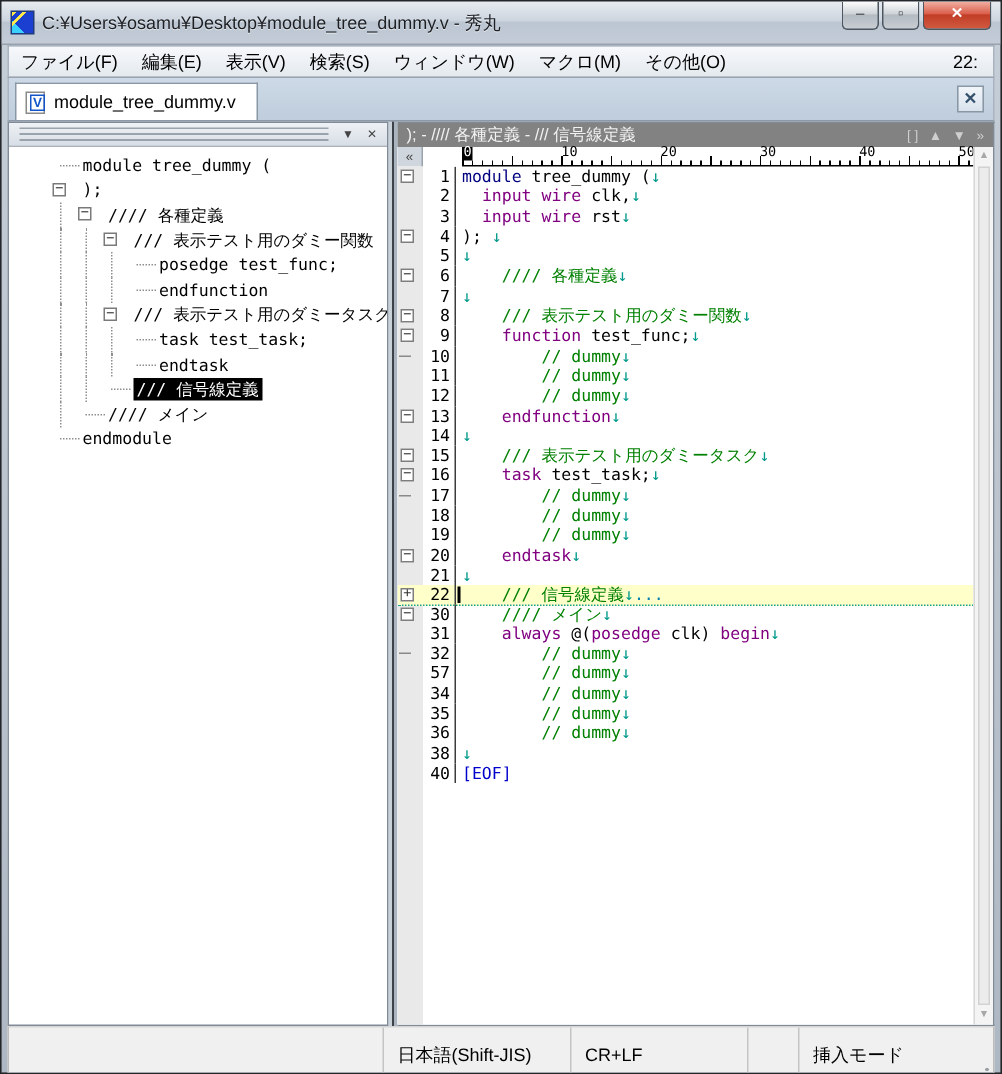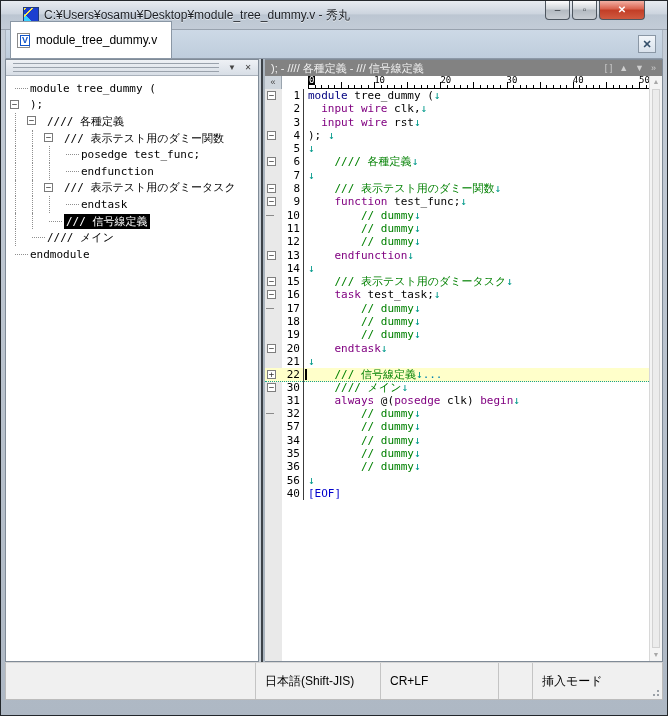--- a/index.html
+++ b/index.html
@@ -5,21 +5,21 @@
   html,body{margin:0;padding:0;background:#888;}
   *{box-sizing:border-box;}
   .window{
     position:relative;width:668px;height:716px;
     background:linear-gradient(to bottom,#c6ced8,#aeb8c4);
     border:1px solid #23272b;
     font-family:"Liberation Sans",sans-serif;
     overflow:hidden;
   }
   
-  .titlebar{height:29px;display:flex;align-items:center;padding:0 22px;
+  .titlebar{height:29px;display:flex;align-items:center;padding:0 6px;
     background:linear-gradient(to bottom,#e7ebf0 0%,#cdd5df 45%,#bcc6d2 50%,#c3ccd7 100%);
     border-bottom:1px solid #98a2ae;}
   .app-icon{width:16px;height:16px;margin-right:5px;flex:0 0 auto;border:1px solid #203a7a;
     background:
       linear-gradient(135deg,#ffe94a 0 2px,transparent 2px 5px,#ffe94a 5px 7px,transparent 7px),
       linear-gradient(45deg,#3ad0ff 0 30%,#1b3fd0 30% 100%);}
   .title-text{font-size:12px;color:#1c1f24;white-space:nowrap;overflow:hidden;flex:1;
     text-shadow:0 1px 0 rgba(255,255,255,.6);}
   .caption-btns{display:flex;align-items:flex-start;height:100%;margin-top:-1px;}
   .cap-btn{height:19px;border:1px solid #4d565f;border-top:none;border-radius:0 0 4px 4px;
@@ -30,39 +30,39 @@
     background:linear-gradient(to bottom,#f3b0a4,#d9604c 45%,#c23d26 50%,#d05a40);}
   
   .menubar{height:22px;margin:0 4px;position:relative;display:flex;align-items:center;
     background:linear-gradient(to bottom,#f7f9fb,#e4e9ef);border:1px solid #aab4c0;border-bottom:1px solid #9aa4b0;}
   .menu-item{font-size:12px;color:#000;padding:2px 8px;white-space:nowrap;}
   .menu-line-indicator{position:absolute;right:10px;font-size:12px;color:#000;}
   
   .tabbar{height:29px;margin:0 4px;background:linear-gradient(to bottom,#cdd9e6,#bfcddc);
     border-left:1px solid #aab4c0;border-right:1px solid #aab4c0;border-bottom:1px solid #8d99a7;
     display:flex;align-items:flex-end;position:relative;}
-  .tab{height:37px;margin-left:4px;background:#fff;border:1px solid #8a97a5;border-bottom:none;
+  .tab{height:25px;margin-left:4px;background:#fff;border:1px solid #8a97a5;border-bottom:none;
     display:flex;align-items:center;padding:0 14px 0 6px;min-width:160px;}
   .tab-icon{width:13px;height:15px;background:#fff;border:1px solid #8a8a8a;position:relative;margin-right:6px;flex:0 0 auto;}
   .tab-icon::before{content:"V";position:absolute;left:2px;top:1px;font-size:9px;font-weight:bold;color:#1255c8;
     border:1px solid #1255c8;line-height:9px;padding:0 1px;}
   .tab-label{font-size:12px;color:#000;white-space:nowrap;}
   .tabbar-close{position:absolute;right:6px;top:5px;width:18px;height:18px;border:1px solid #8a97a5;
     background:linear-gradient(to bottom,#f2f6fa,#d9e2ec);color:#35506b;font-size:11px;font-weight:bold;
     text-align:center;line-height:16px;}
   
   .content{margin:0 4px;height:603px;display:flex;background:#9aa4b0;}
   
   .outline{width:254px;background:#fff;border:1px solid #808b97;display:flex;flex-direction:column;}
   .outline-header{height:16px;background:linear-gradient(to bottom,#eef1f5,#d8dee6);
     border-bottom:1px solid #aab2bc;display:flex;align-items:center;padding:0 3px;}
   .grip{flex:1;height:9px;margin:0 4px;
     background:repeating-linear-gradient(to bottom,#9aa2ac 0 1px,transparent 1px 4px);}
   .oh-btn{width:14px;height:12px;font-size:8px;line-height:12px;text-align:center;color:#444;margin-left:2px;}
-  .tree{flex:1;overflow:hidden;padding:4px 0 0 5px;font-family:"DejaVu Sans Mono",monospace;font-size:11px;}
+  .tree{flex:1;overflow:hidden;padding:4px 0 0 5px;font-family:"DejaVu Sans Mono",monospace;font-size:11px;margin-left:25px;}
   .tree-row{display:flex;align-items:center;height:16.6px;white-space:nowrap;}
   .tg{width:13px;align-self:stretch;border-left:1px dotted #8f8f8f;margin-left:4px;flex:0 0 auto;}
   .tconn{width:13px;height:1px;border-top:1px dotted #8f8f8f;margin-left:4px;flex:0 0 auto;}
   .tbox{width:13px;flex:0 0 auto;margin-left:4px;position:relative;align-self:stretch;}
   .tbox i{position:absolute;left:-5px;top:3px;width:9px;height:9px;border:1px solid #7a7a7a;background:#fff;
     font-style:normal;font-size:9px;line-height:7px;text-align:center;color:#333;}
   .tlabel{margin-left:2px;color:#000;}
   .tlabel.sel{background:#000;color:#fff;padding:0 2px;}
   
   .splitter{width:6px;background:linear-gradient(to right,#c8d0d8 0 2px,#3c4248 2px 4px,#aab4be 4px);}
@@ -121,20 +121,30 @@
   <div class="titlebar">
     <div class="app-icon"></div>
     <div class="title-text">C:¥Users¥osamu¥Desktop¥module_tree_dummy.v - 秀丸</div>
     <div class="caption-btns">
       <div class="cap-btn cap-min">–</div>
       <div class="cap-btn cap-max">▫</div>
       <div class="cap-btn cap-close">✕</div>
     </div>
   </div>
 
+  <div class="menubar">
+    <span class="menu-item">ファイル(F)</span>
+      <span class="menu-item">編集(E)</span>
+      <span class="menu-item">表示(V)</span>
+      <span class="menu-item">検索(S)</span>
+      <span class="menu-item">ウィンドウ(W)</span>
+      <span class="menu-item">マクロ(M)</span>
+      <span class="menu-item">その他(O)</span>
+      <span class="menu-line-indicator">22:</span>
+  </div>
 
   <div class="tabbar">
     <div class="tab">
       <span class="tab-icon"></span>
       <span class="tab-label">module_tree_dummy.v</span>
     </div>
     <div class="tabbar-close">✕</div>
   </div>
 
   <div class="content">
@@ -185,20 +195,27 @@
             <span class="tconn"></span>
             <span class="tlabel">endfunction</span>
           </div>
           <div class="tree-row">
             <span class="tg"></span>
             <span class="tg"></span>
             <span class="tbox">
               <i>−</i>
             </span>
             <span class="tlabel">/// 表示テスト用のダミータスク</span>
+          </div>
+          <div class="tree-row">
+            <span class="tg"></span>
+            <span class="tg"></span>
+            <span class="tg"></span>
+            <span class="tconn"></span>
+            <span class="tlabel">task test_task;</span>
           </div>
           <div class="tree-row">
             <span class="tg"></span>
             <span class="tg"></span>
             <span class="tg"></span>
             <span class="tconn"></span>
             <span class="tlabel">endtask</span>
           </div>
           <div class="tree-row">
             <span class="tg"></span>
@@ -267,21 +284,21 @@
             <div class="cl"><span class="fold"><i class="fb">−</i></span><span class="num">20</span><span class="txt"><span class="sg-t">    </span><span class="sg-k2">endtask</span><span class="sg-a">↓</span></span></div>
             <div class="cl"><span class="fold"></span><span class="num">21</span><span class="txt"><span class="sg-a">↓</span></span></div>
             <div class="cl cur"><span class="fold"><i class="fb">+</i></span><span class="num">22</span><span class="txt"><span class="cursor"></span><span class="sg-t">    </span><span class="sg-c">/// 信号線定義</span><span class="sg-a">↓</span><span class="sg-dt">...</span></span></div>
             <div class="cl"><span class="fold"><i class="fb">−</i></span><span class="num">30</span><span class="txt"><span class="sg-t">    </span><span class="sg-c">//// メイン</span><span class="sg-a">↓</span></span></div>
             <div class="cl"><span class="fold"></span><span class="num">31</span><span class="txt"><span class="sg-t">    </span><span class="sg-k2">always</span><span class="sg-t"> @(</span><span class="sg-k2">posedge</span><span class="sg-t"> clk) </span><span class="sg-k2">begin</span><span class="sg-a">↓</span></span></div>
             <div class="cl"><span class="fold"><i class="fd"></i></span><span class="num">32</span><span class="txt"><span class="sg-t">        </span><span class="sg-c">// dummy</span><span class="sg-a">↓</span></span></div>
             <div class="cl"><span class="fold"></span><span class="num">57</span><span class="txt"><span class="sg-t">        </span><span class="sg-c">// dummy</span><span class="sg-a">↓</span></span></div>
             <div class="cl"><span class="fold"></span><span class="num">34</span><span class="txt"><span class="sg-t">        </span><span class="sg-c">// dummy</span><span class="sg-a">↓</span></span></div>
             <div class="cl"><span class="fold"></span><span class="num">35</span><span class="txt"><span class="sg-t">        </span><span class="sg-c">// dummy</span><span class="sg-a">↓</span></span></div>
             <div class="cl"><span class="fold"></span><span class="num">36</span><span class="txt"><span class="sg-t">        </span><span class="sg-c">// dummy</span><span class="sg-a">↓</span></span></div>
-            <div class="cl"><span class="fold"></span><span class="num">56</span><span class="txt"><span class="sg-a">↓</span></span></div>
+            <div class="cl"><span class="fold"></span><span class="num">38</span><span class="txt"><span class="sg-a">↓</span></span></div>
             <div class="cl"><span class="fold"></span><span class="num">40</span><span class="txt"><span class="sg-e">[EOF]</span></span></div>
           </div>
         <div class="vscroll">
           <div class="vs-arrow vs-up">▲</div>
           <div class="vthumb"></div>
           <div class="vs-arrow vs-down">▼</div>
         </div>
       </div>
     </div>
 

